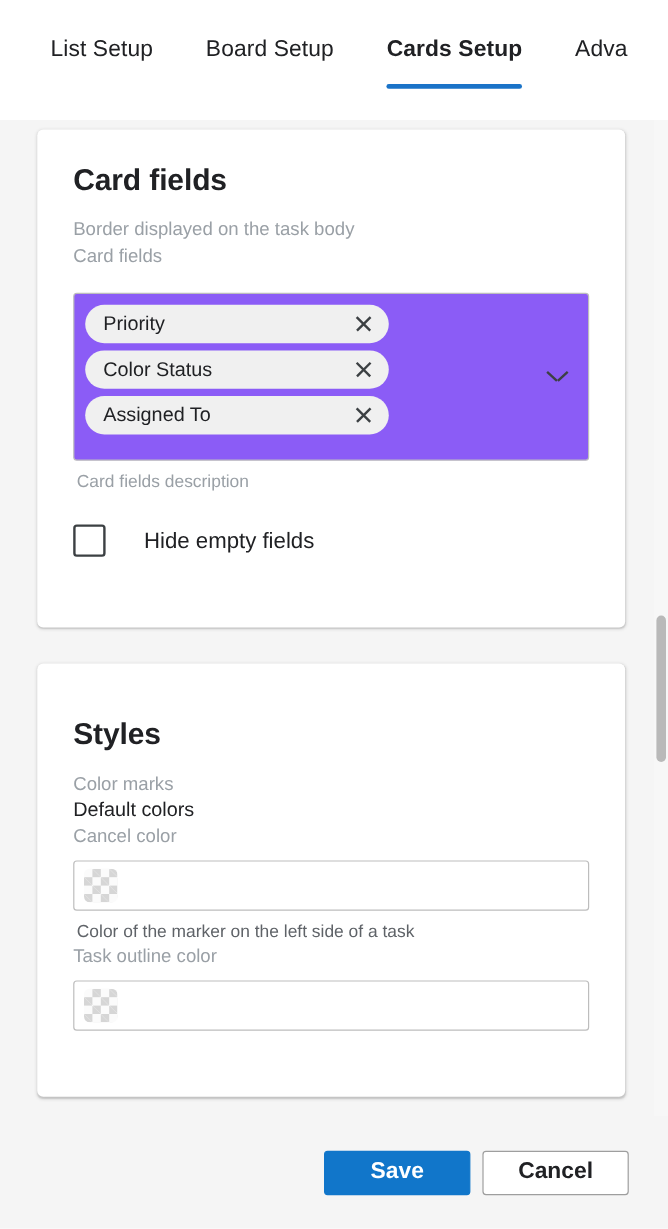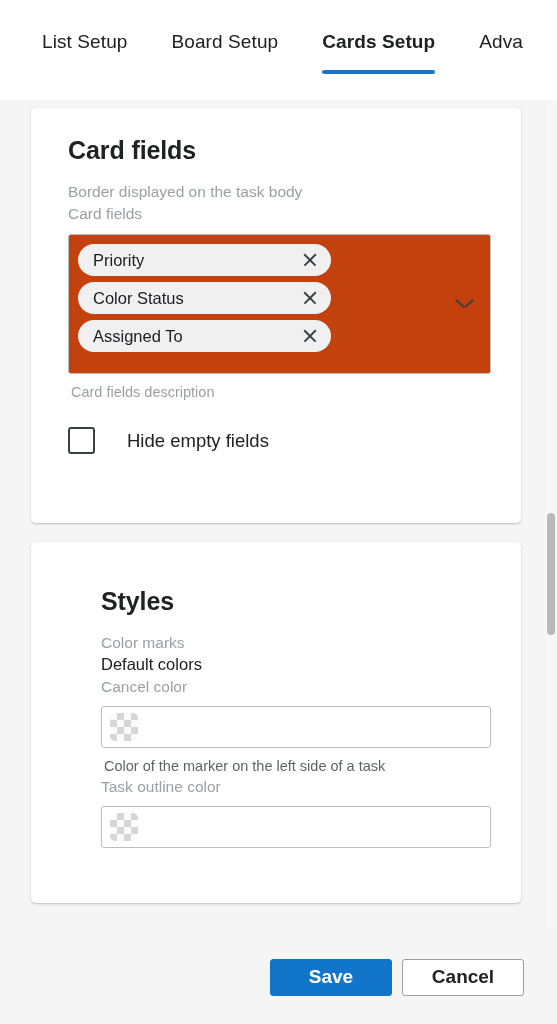--- a/index.html
+++ b/index.html
@@ -85,22 +85,22 @@
   }
 
   .card {
     position: absolute;
     left: 31px;
     width: 490px;
     background: #ffffff;
     border-radius: 5px;
     box-shadow: 0 1px 3px rgba(0,0,0,0.16), 0 1px 1px rgba(0,0,0,0.08);
   }
-  #card-fields { top: 8px; height: 415px; padding-left: 7px; }
-  #card-styles { top: 442px; height: 361px; padding-left: 40px; }
+  #card-fields { top: 8px; height: 415px; }
+  #card-styles { top: 453px; height: 361px; }
 
   .card-inner { padding: 0 30px; }
 
   .card-title {
     font-size: 25px;
     font-weight: bold;
     color: #202124;
     letter-spacing: -.1px;
     padding-top: 28px;
   }
@@ -116,24 +116,24 @@
 
   .strong-value {
     font-size: 16.5px;
     color: #202124;
     padding-top: 3px;
   }
 
   
   .multiselect {
     position: relative;
-    margin-top: 11px;
+    margin-top: 21px;
     border: 1px solid #bdbdbd;
     border-radius: 3px;
-    background: #c2410c;
+    background: #8b5cf6;
     padding: 9px 10px 9px 9px;
     min-height: 140px;
   }
   .chips { width: 253px; }
   .chip {
     display: flex;
     align-items: center;
     justify-content: space-between;
     background: #f0f0f0;
     border-radius: 16px;

